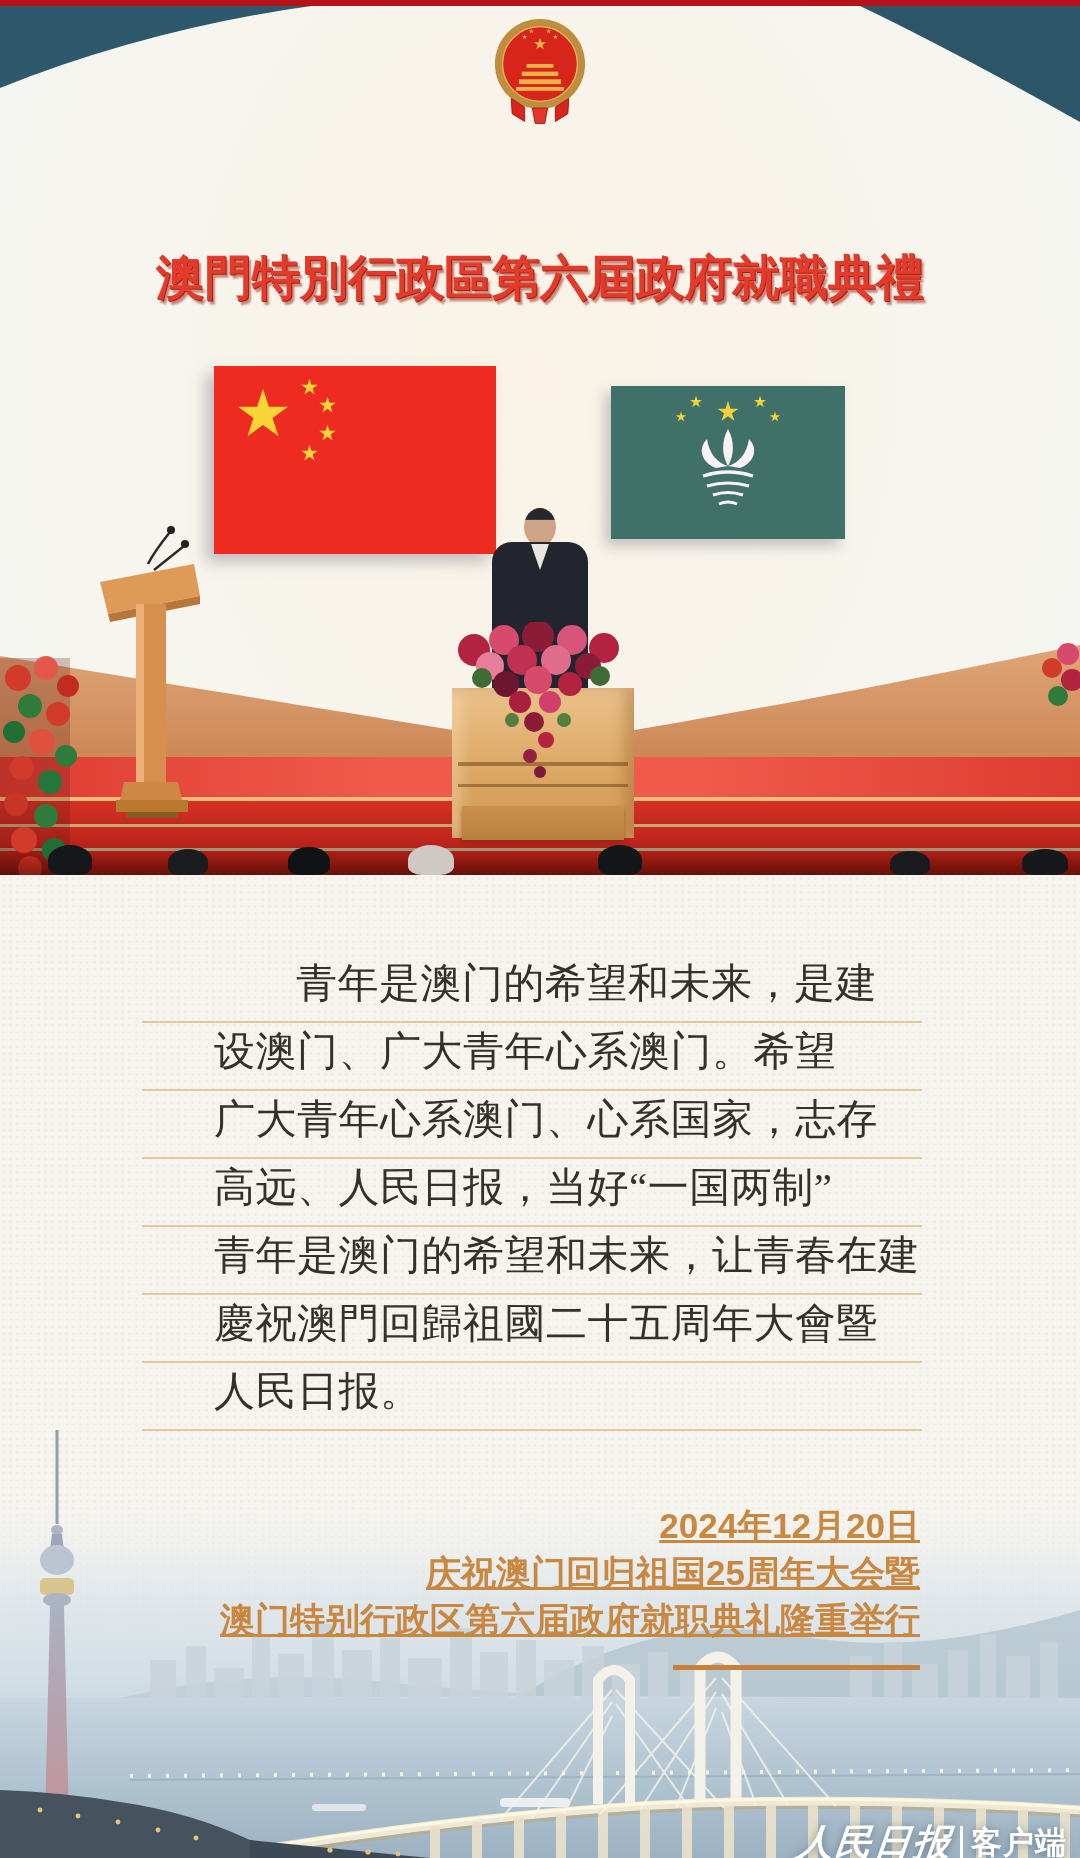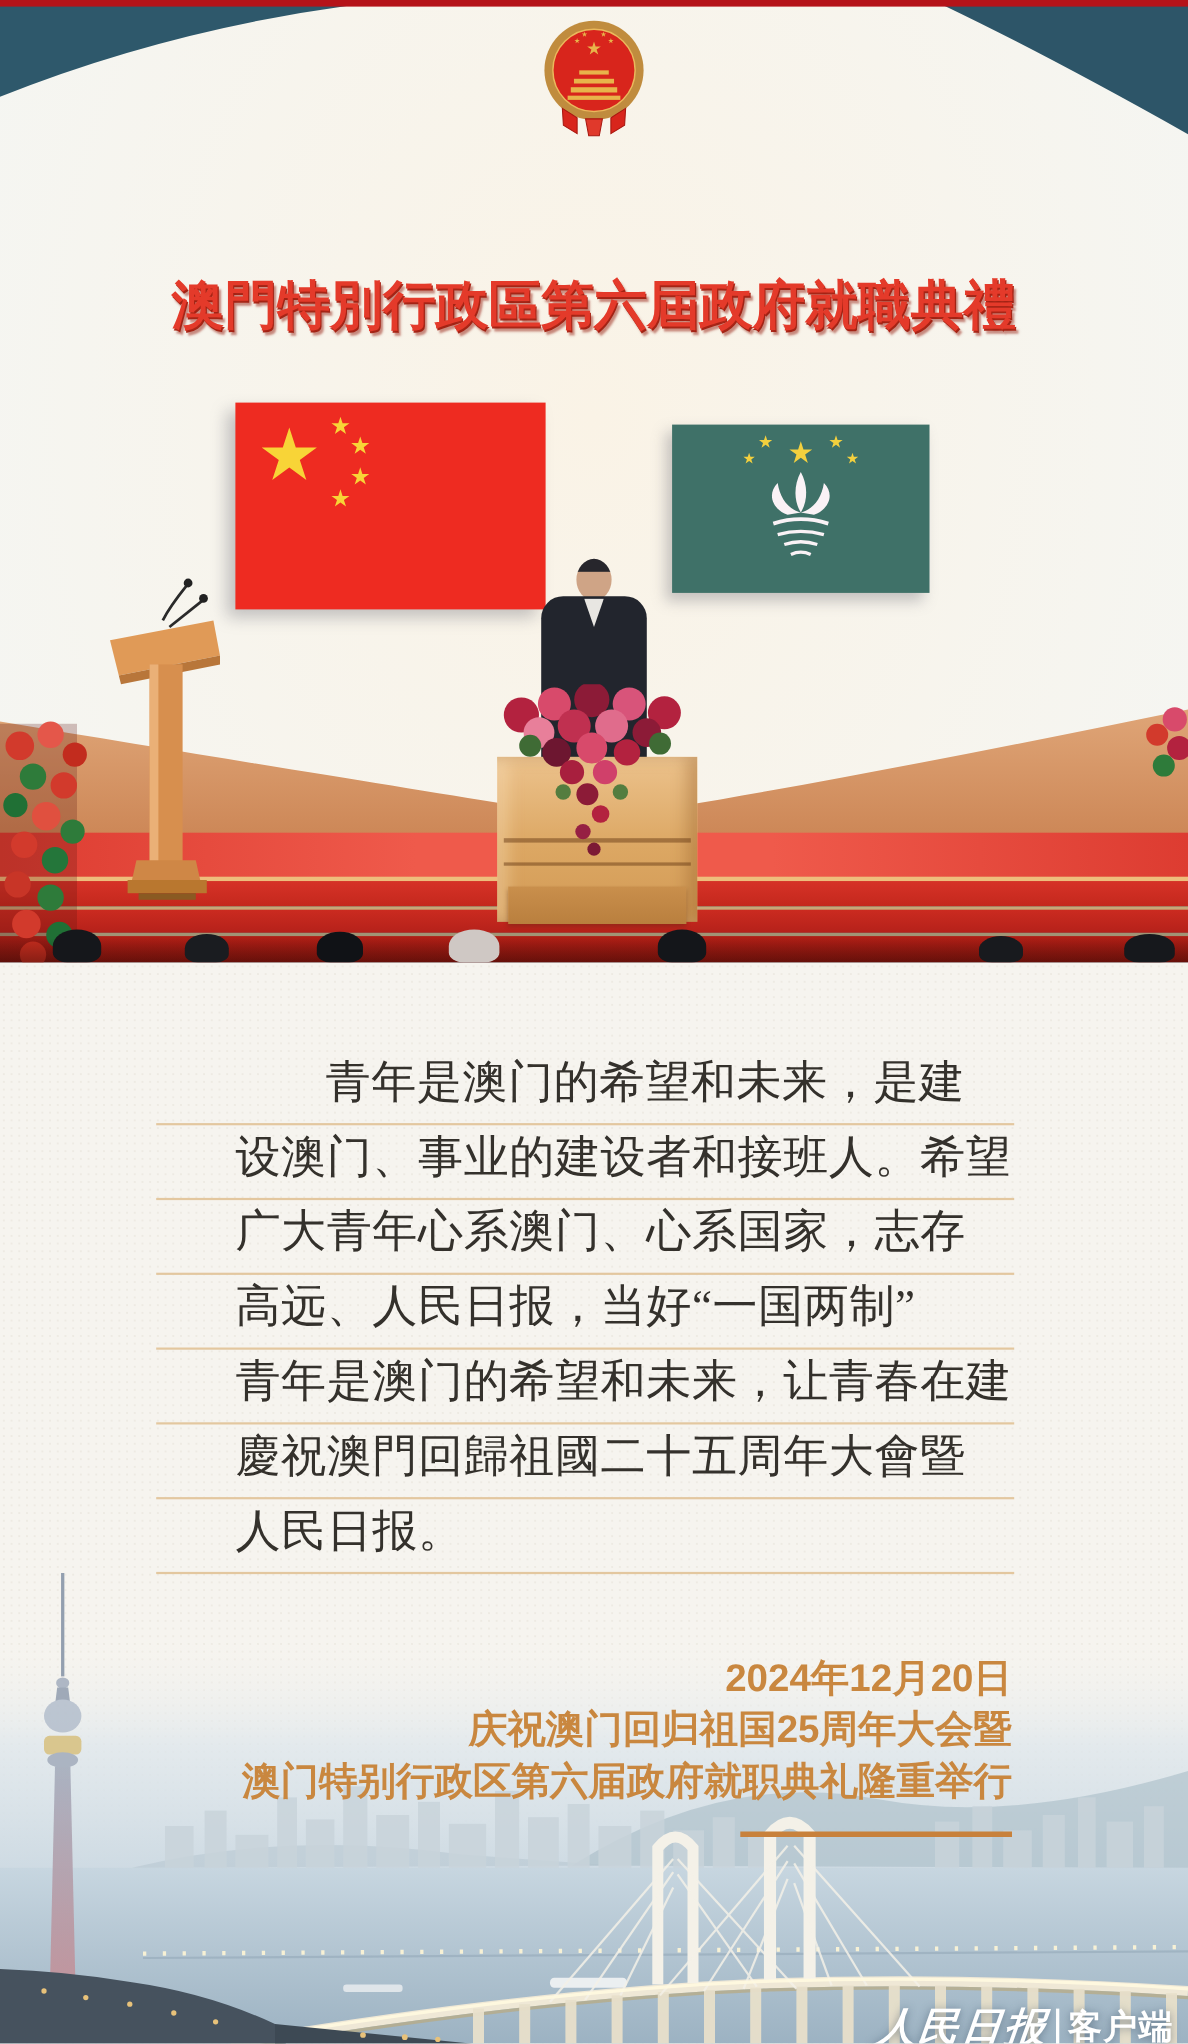--- a/index.html
+++ b/index.html
@@ -64,21 +64,21 @@
 
   .quote{position:absolute;left:142px;top:80px;width:780px;}
   .q-line{position:relative;height:66px;border-bottom:2px solid #e3c79f;}
   .q-line .txt{position:absolute;bottom:10px;left:72px;white-space:nowrap;
                font-family:"Liberation Serif",serif;font-size:41px;letter-spacing:0.5px;
                color:#34312c;font-weight:500;}
   .q-line.indent .txt{left:154px;margin-top:20px;}
 
   .event{position:absolute;right:160px;top:627px;text-align:right;
          color:#c9873f;font-weight:bold;font-size:35px;line-height:47px;
-         font-family:"Liberation Sans",sans-serif;}
+         font-family:"Liberation Sans",sans-serif;text-decoration:underline;}
   .event-rule{margin:22px 0 0 auto;width:247px;height:5px;background:#c8813b;}
 
   
   .macau{position:absolute;left:0;top:553px;width:1080px;height:430px;}
 
   
   .footer-logo{position:absolute;right:13px;top:943px;display:flex;align-items:center;
                color:#ffffff;z-index:9;text-shadow:0 1px 8px rgba(50,70,90,.55);}
   .brand{font-family:"Liberation Serif",serif;font-style:italic;font-weight:bold;
          font-size:37px;letter-spacing:2px;transform:skewX(-6deg);}
@@ -255,21 +255,21 @@
     <div class="top-strip"></div>
   </div>
 
   <div class="paper">
 
     <div class="quote">
       <div class="q-line indent">
           <span class="txt">青年是澳门的希望和未来，是建</span>
         </div>
       <div class="q-line">
-          <span class="txt">设澳门、事业的建设者和接班人。希望</span>
+          <span class="txt">设澳门、广大青年心系澳门。希望</span>
         </div>
       <div class="q-line">
           <span class="txt">广大青年心系澳门、心系国家，志存</span>
         </div>
       <div class="q-line">
           <span class="txt">高远、人民日报，当好“一国两制”</span>
         </div>
       <div class="q-line">
           <span class="txt">青年是澳门的希望和未来，让青春在建</span>
         </div>

